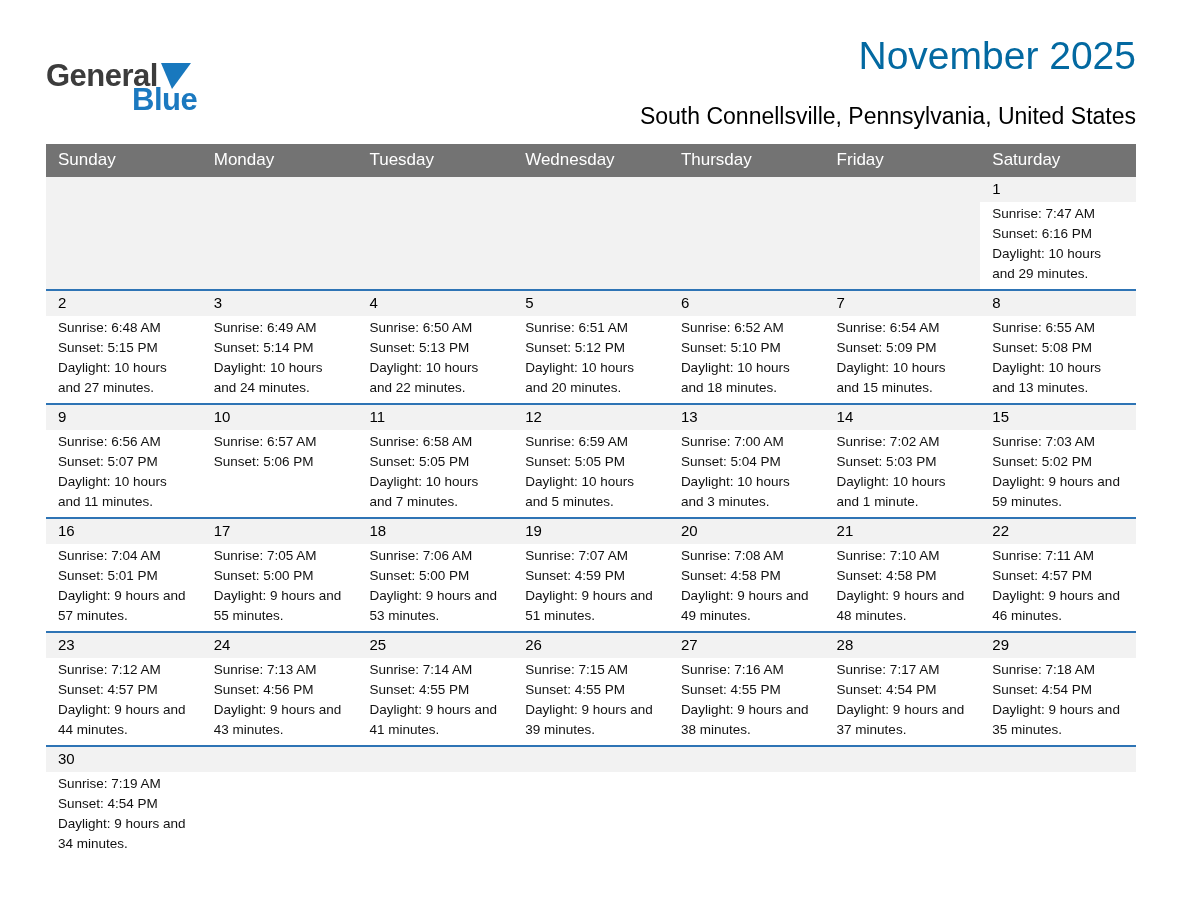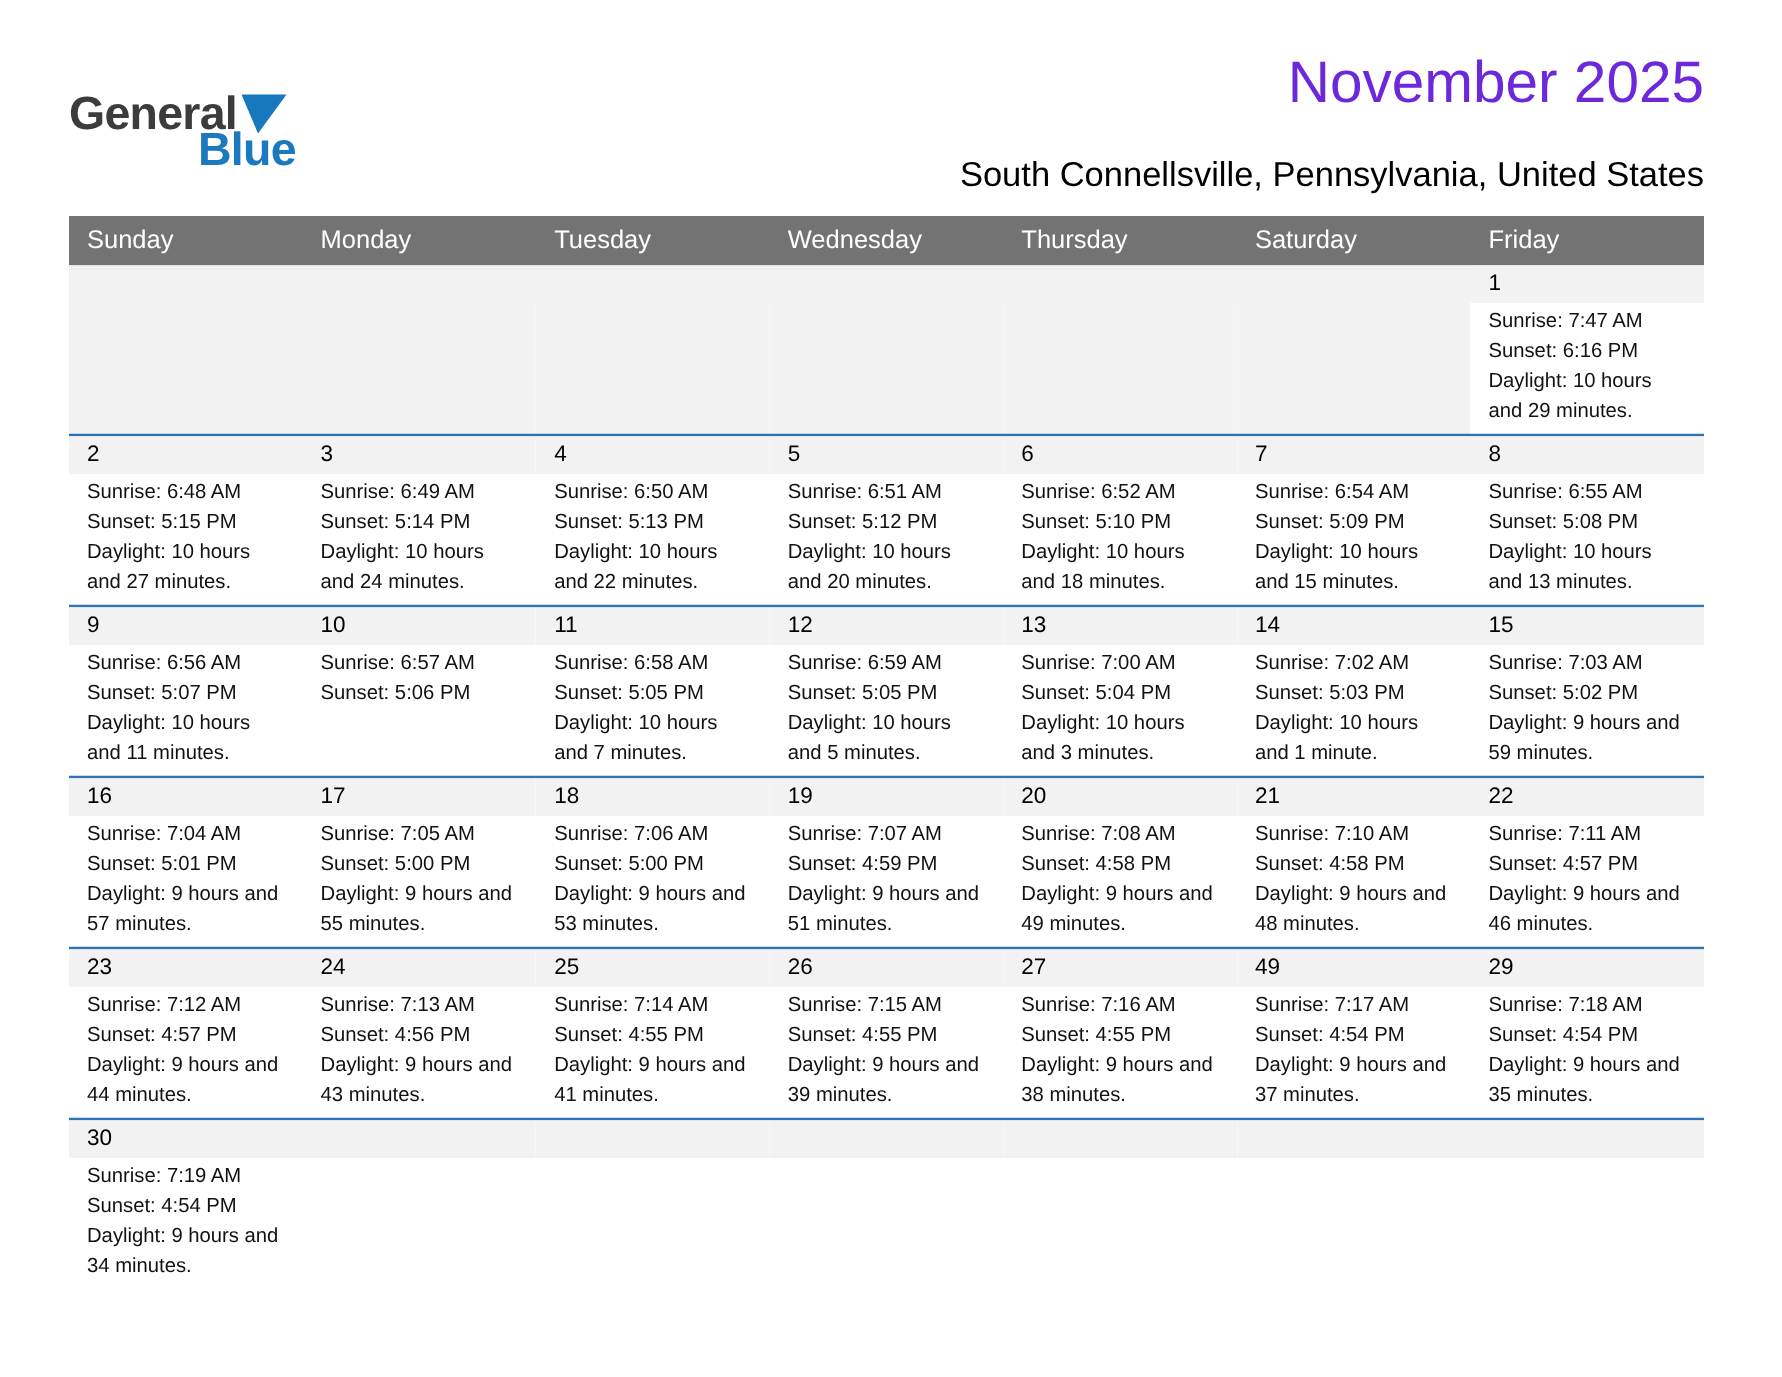--- a/index.html
+++ b/index.html
@@ -38,21 +38,21 @@
     font-weight: bold;
     color: #1b79c0;
     letter-spacing: -0.5px;
     padding-left: 86px;
     margin-top: -7px;
   }
   
   .titles { text-align: right; }
   .month-title {
     font-size: 39px;
-    color: #6d28d9;
+    color: #0369a1;
     line-height: 1.15;
   }
   .location {
     font-size: 23px;
     color: #000;
     margin-top: 24px;
   }
   
   .calendar {
     margin: 0 52px 0 46px;
@@ -117,22 +117,22 @@
     </div>
   </div>
 
   <div class="calendar">
     <div class="weekday-row" id="weekday-row">
         <div class="weekday-cell">Sunday</div>
         <div class="weekday-cell">Monday</div>
         <div class="weekday-cell">Tuesday</div>
         <div class="weekday-cell">Wednesday</div>
         <div class="weekday-cell">Thursday</div>
+        <div class="weekday-cell">Friday</div>
         <div class="weekday-cell">Saturday</div>
-        <div class="weekday-cell">Friday</div>
       </div>
     <div id="weeks">
         <div class="week-row first">
           <div class="cell gray">
             <div class="day-number">&nbsp;</div>
           </div>
           <div class="cell gray">
             <div class="day-number">&nbsp;</div>
           </div>
           <div class="cell gray">
@@ -364,21 +364,21 @@
           </div>
           <div class="cell">
             <div class="day-number">27</div>
             <div class="day-body">
               <div>Sunrise: 7:16 AM</div>
               <div>Sunset: 4:55 PM</div>
               <div>Daylight: 9 hours and 38 minutes.</div>
             </div>
           </div>
           <div class="cell">
-            <div class="day-number">49</div>
+            <div class="day-number">28</div>
             <div class="day-body">
               <div>Sunrise: 7:17 AM</div>
               <div>Sunset: 4:54 PM</div>
               <div>Daylight: 9 hours and 37 minutes.</div>
             </div>
           </div>
           <div class="cell">
             <div class="day-number">29</div>
             <div class="day-body">
               <div>Sunrise: 7:18 AM</div>

